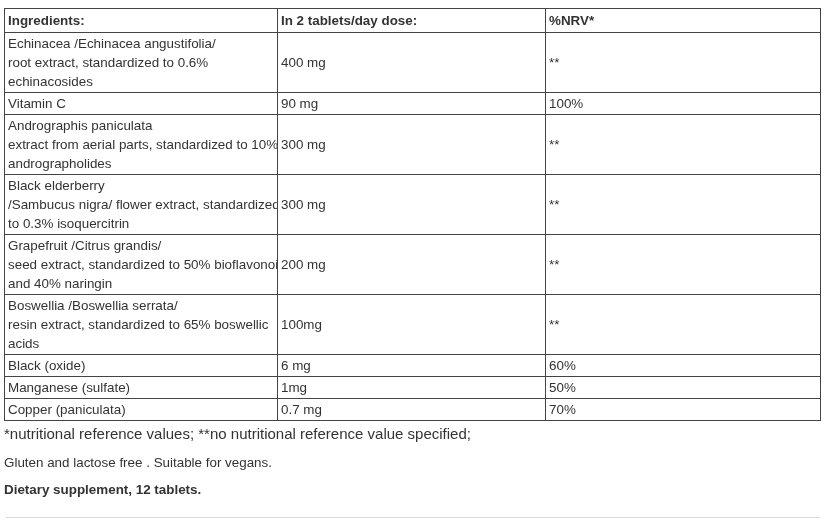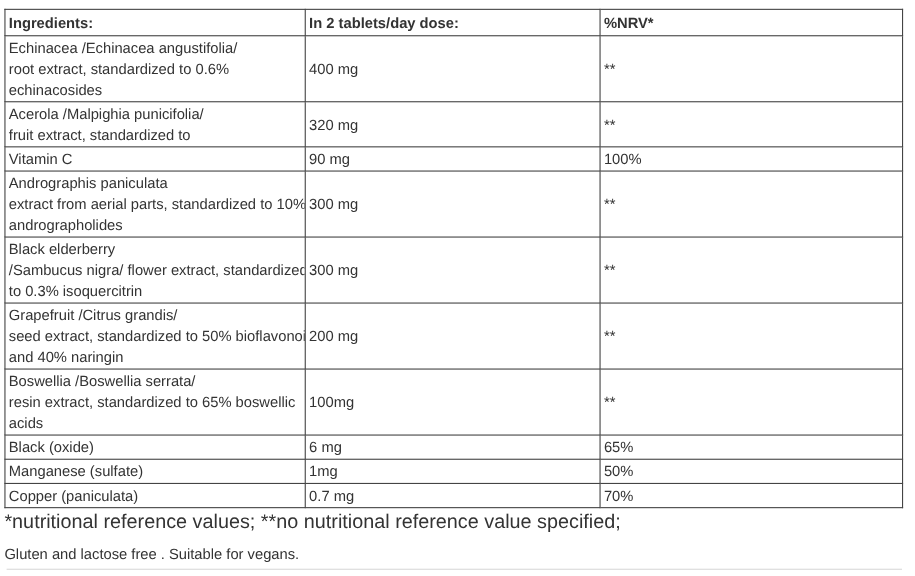--- a/index.html
+++ b/index.html
@@ -44,21 +44,21 @@
     height: 21px;
   }
   td.ingredient { white-space: pre; }
   tr.h3 td { height: 55px; }
   tr.h3b td { height: 52px; }
   tr.h2 td { height: 35px; }
   tr.h1 td { height: 19px; }
   tr.h1s td { height: 18px; }
   p.footnote {
     margin: 3px 0 0 0;
-    font-size: 18px;
+    font-size: 15px;
     line-height: 19px;
   }
   p.claims {
     margin: 10px 0 0 0;
     font-size: 13.4px;
     line-height: 19px;
   }
   p.supplement {
     margin: 8px 0 0 0;
     font-size: 13.4px;
@@ -94,26 +94,20 @@
       </tr>
     </thead>
     <tbody>
       <tr class="h3">
         <td class="ingredient">Echinacea /Echinacea angustifolia/
 root extract, standardized to 0.6%
 echinacosides</td>
         <td>400 mg</td>
         <td>**</td>
       </tr>
-      <tr class="h2">
-        <td class="ingredient">Acerola /Malpighia punicifolia/
-fruit extract, standardized to</td>
-        <td>320 mg</td>
-        <td>**</td>
-      </tr>
       <tr class="h1">
         <td class="ingredient">Vitamin C</td>
         <td>90 mg</td>
         <td>100%</td>
       </tr>
       <tr class="h3">
         <td class="ingredient">Andrographis paniculata
 extract from aerial parts, standardized to 10%
 andrographolides</td>
         <td>300 mg</td>
@@ -136,21 +130,21 @@
       <tr class="h3b">
         <td class="ingredient">Boswellia /Boswellia serrata/
 resin extract, standardized to 65% boswellic
 acids</td>
         <td>100mg</td>
         <td>**</td>
       </tr>
       <tr class="h1s">
         <td class="ingredient">Black (oxide)</td>
         <td>6 mg</td>
-        <td>65%</td>
+        <td>60%</td>
       </tr>
       <tr class="h1s">
         <td class="ingredient">Manganese (sulfate)</td>
         <td>1mg</td>
         <td>50%</td>
       </tr>
       <tr class="h1s">
         <td class="ingredient">Copper (paniculata)</td>
         <td>0.7 mg</td>
         <td>70%</td>

